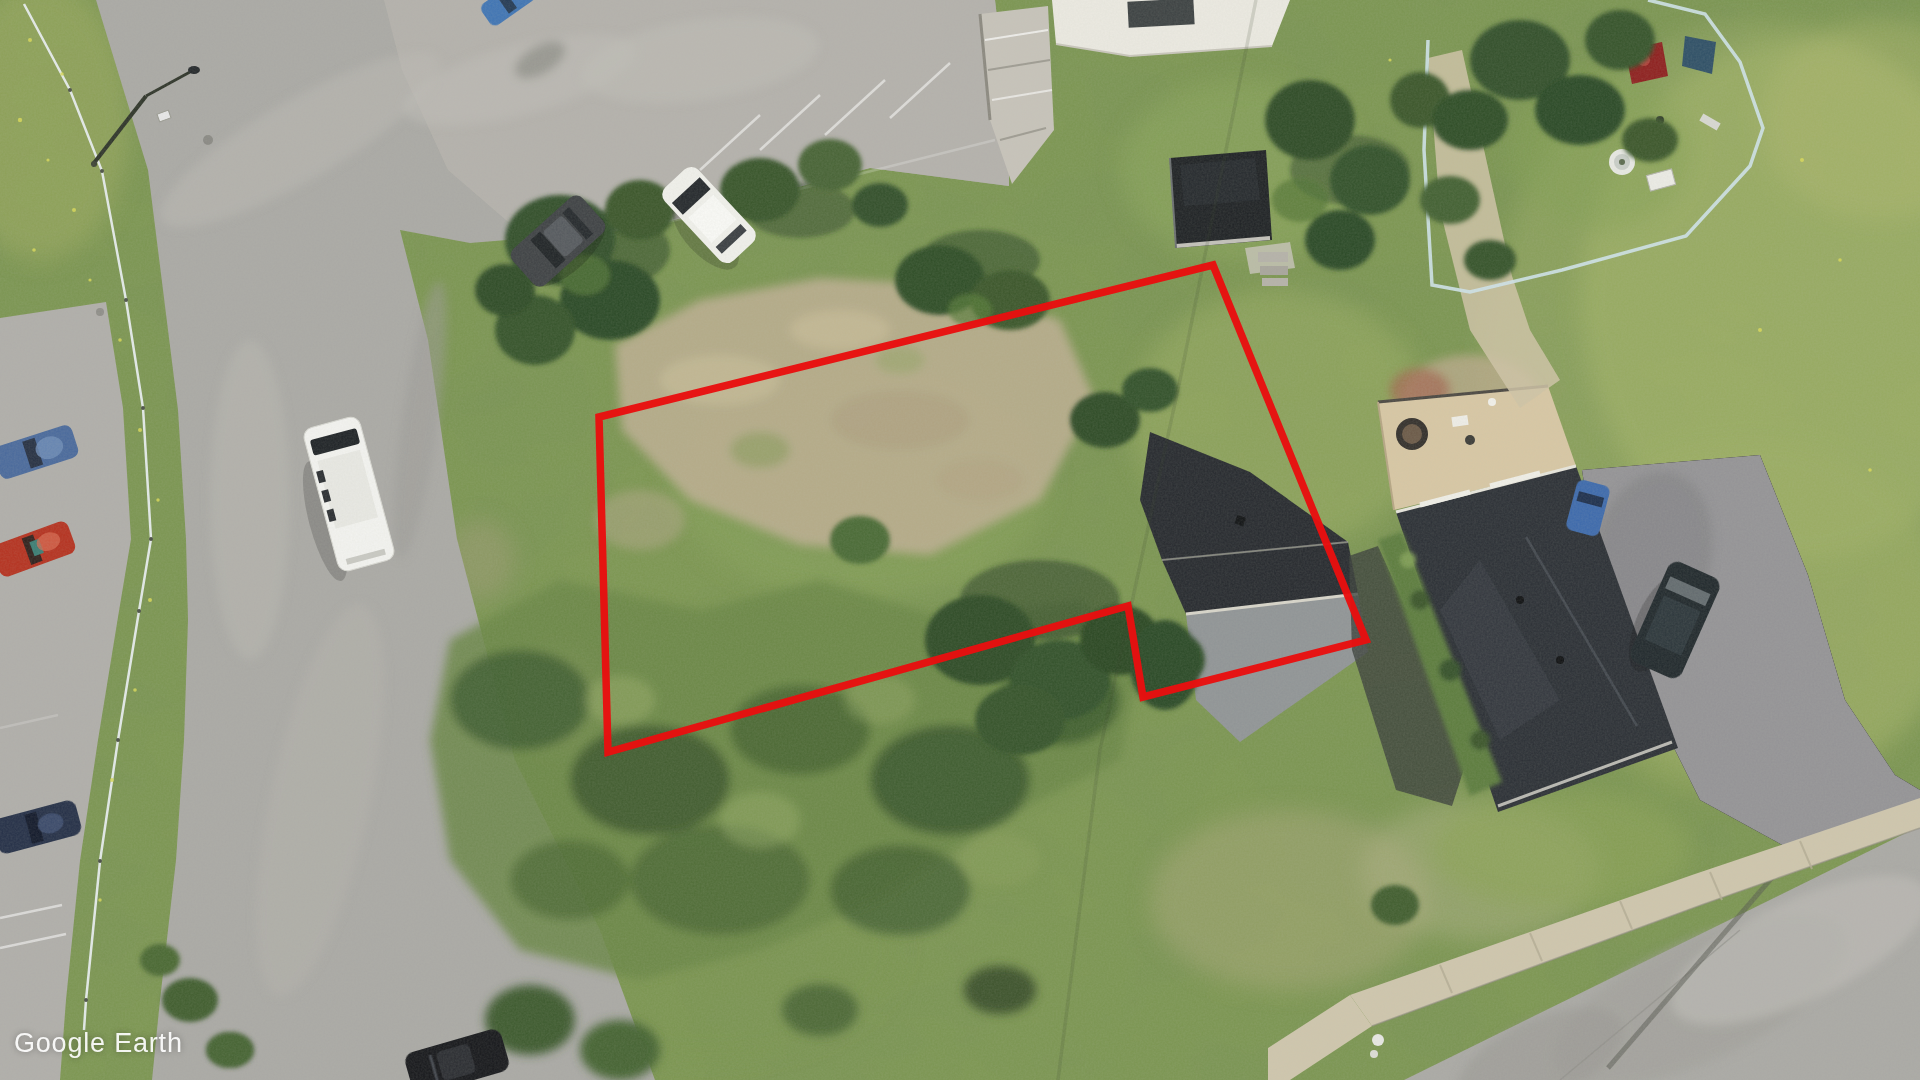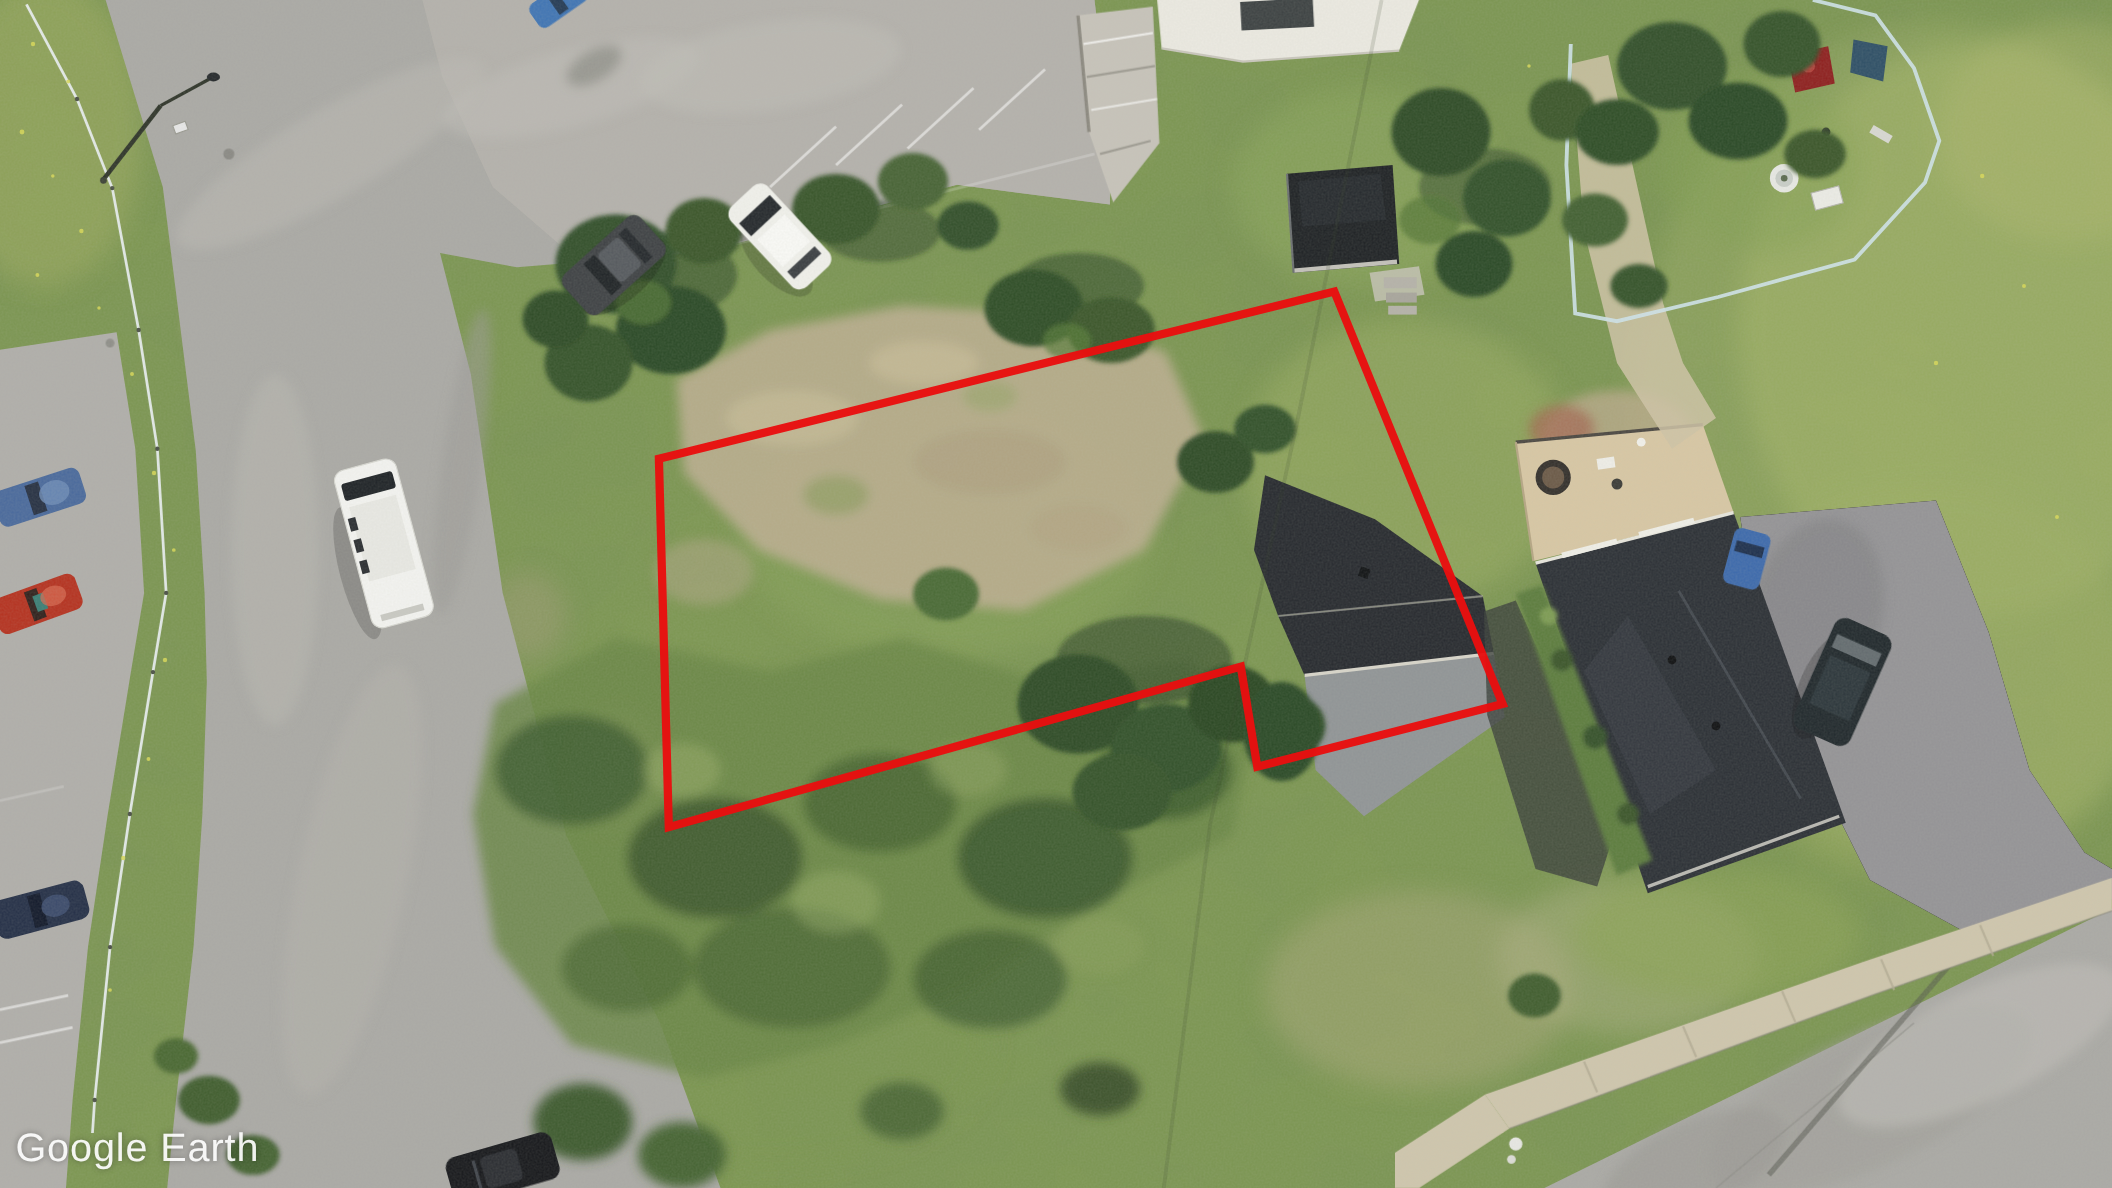--- a/index.html
+++ b/index.html
@@ -1,19 +1,19 @@
 <!DOCTYPE html>
 <html><head>
 <meta charset="utf-8">
 <style>
   html,body{margin:0;padding:0;background:#000;}
   .stage{position:relative;width:1920px;height:1080px;overflow:hidden;
          font-family:"Liberation Sans",sans-serif;}
   .stage svg{position:absolute;left:0;top:0;display:block;}
-  .watermark{position:absolute;left:14px;top:1026px;font-size:36px;line-height:34px;
+  .watermark{position:absolute;left:14px;top:1026px;font-size:27px;line-height:34px;
              font-weight:400;letter-spacing:0.8px;color:rgba(255,255,255,0.92);
              text-shadow:0 0 6px rgba(0,0,0,0.35);user-select:none;}
 </style>
 </head>
 <body>
 
 <div class="stage">
 <svg width="1920" height="1080" viewBox="0 0 1920 1080">
   <defs>
     <filter id="soft1">

